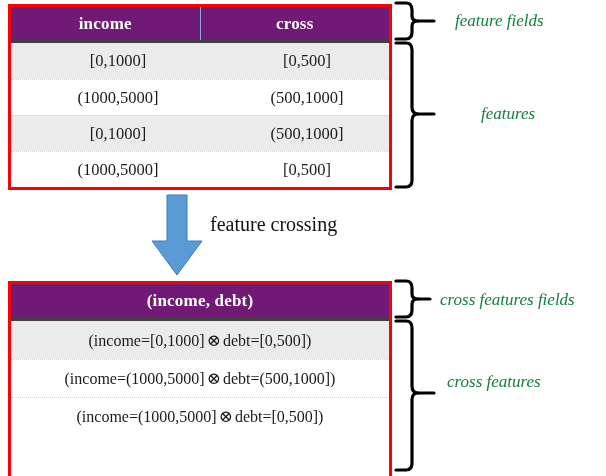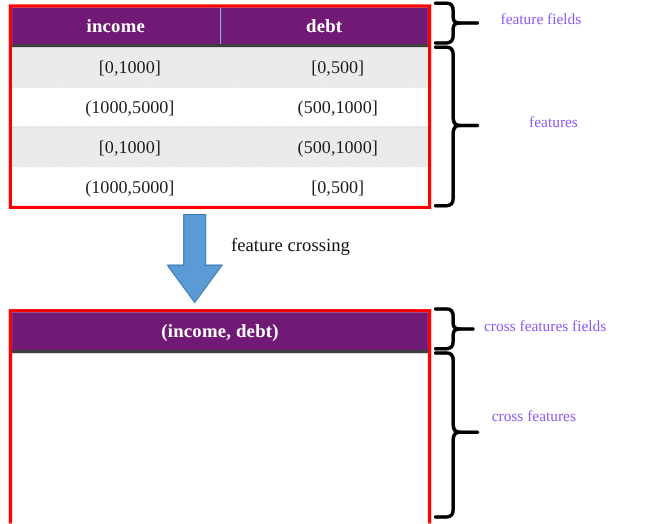--- a/index.html
+++ b/index.html
@@ -82,49 +82,50 @@
     white-space: nowrap;
   }
   .otimes { font-size: 17px; padding: 0 2px; }
 
   
   .brace-svg { position: absolute; overflow: visible; }
 
   
   .side-label {
     position: absolute;
-    font-size: 14px;
+    font-size: 17px;
     white-space: nowrap;
-    color: #8b5cf6;
+    color: #15803d;
+    font-style: italic;
   }
   #label-feature-fields       { left: 455px; top: 11px;  }
   #label-features             { left: 481px; top: 104px; }
   #label-cross-feature-fields { left: 440px; top: 290px; }
   #label-cross-features       { left: 447px; top: 372px; }
 
   
   #arrow-feature-crossing { position: absolute; left: 152px; top: 193px; }
   #label-feature-crossing {
     position: absolute;
     left: 210px;
     top: 213px;
-    font-size: 17px;
+    font-size: 20px;
     white-space: nowrap;
     color: #111111;
   }
 </style>
 </head>
 <body>
 
 <div class="canvas">
 
   <div class="tbl" id="table-features">
     <div class="thead">
       <div class="th">income</div>
-      <div class="th">debt</div>
+      <div class="th">cross</div>
     </div>
     <div class="tbody">
       <div class="trow alt">
         <div class="td">[0,1000]</div>
         <div class="td">[0,500]</div>
       </div>
       <div class="trow plain">
         <div class="td">(1000,5000]</div>
         <div class="td">(500,1000]</div>
       </div>
@@ -156,20 +157,29 @@
     <polygon points="15,2 35,2 35,48 50,48 25,82 0,48 15,48" fill="#5b9bd5" stroke="#3f7cb4" stroke-width="1"></polygon>
   </svg>
 
   <div id="label-feature-crossing">feature crossing</div>
 
   <div class="tbl" id="table-cross">
     <div class="thead">
       <div class="th">(income, debt)</div>
     </div>
     <div class="tbody">
+      <div class="trow alt">
+        <div class="cross-cell"><span>(income=[0,1000]</span><span class="otimes">⊗</span><span>debt=[0,500])</span></div>
+      </div>
+      <div class="trow plain">
+        <div class="cross-cell"><span>(income=(1000,5000]</span><span class="otimes">⊗</span><span>debt=(500,1000])</span></div>
+      </div>
+      <div class="trow plain">
+        <div class="cross-cell"><span>(income=(1000,5000]</span><span class="otimes">⊗</span><span>debt=[0,500])</span></div>
+      </div>
     </div>
   </div>
 
   <svg class="brace-svg" style="left:392px; top:278px;" width="48" height="46">
     <path d="M 4 3 L 14 3 Q 20 3 20 10 L 20 16 Q 20 21 26 21 Q 20 21 20 26 L 20 32 Q 20 39 14 39 L 4 39" fill="none" stroke="#000000" stroke-width="3.2" stroke-linecap="round" stroke-linejoin="round"></path>
     <line x1="26" y1="21" x2="38" y2="21" stroke="#000000" stroke-width="3.2" stroke-linecap="round"></line>
   </svg>
 
   <svg class="brace-svg" style="left:392px; top:318px;" width="48" height="160">
     <path d="M 4 3 L 14 3 Q 20 3 20 10 L 20 68 Q 20 75 26 75 Q 20 75 20 82 L 20 145 Q 20 152 14 152 L 4 152" fill="none" stroke="#000000" stroke-width="3.2" stroke-linecap="round" stroke-linejoin="round"></path>

